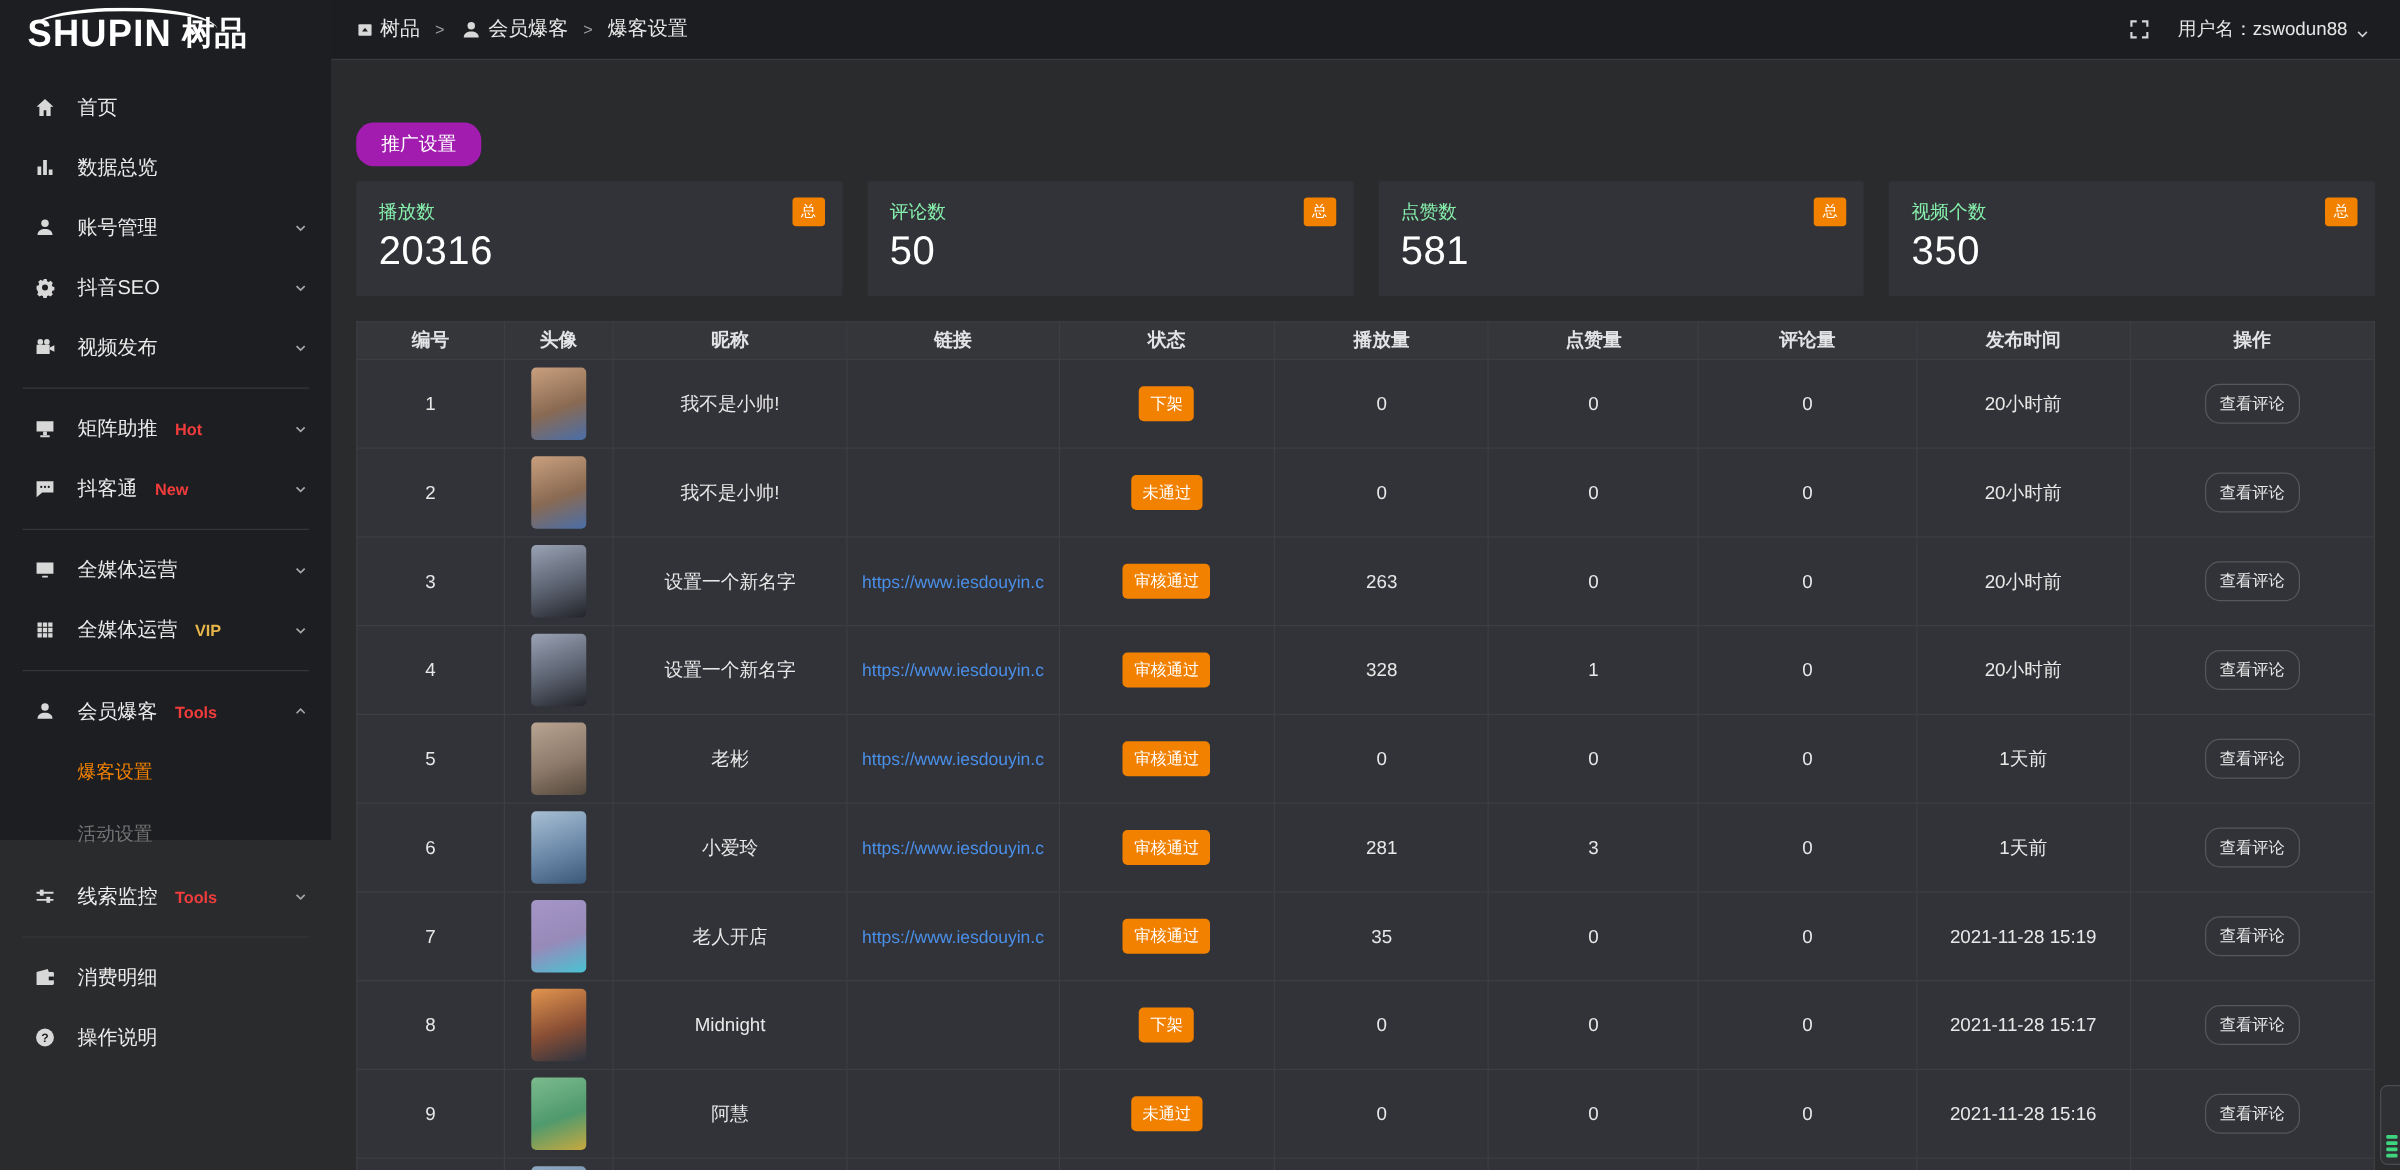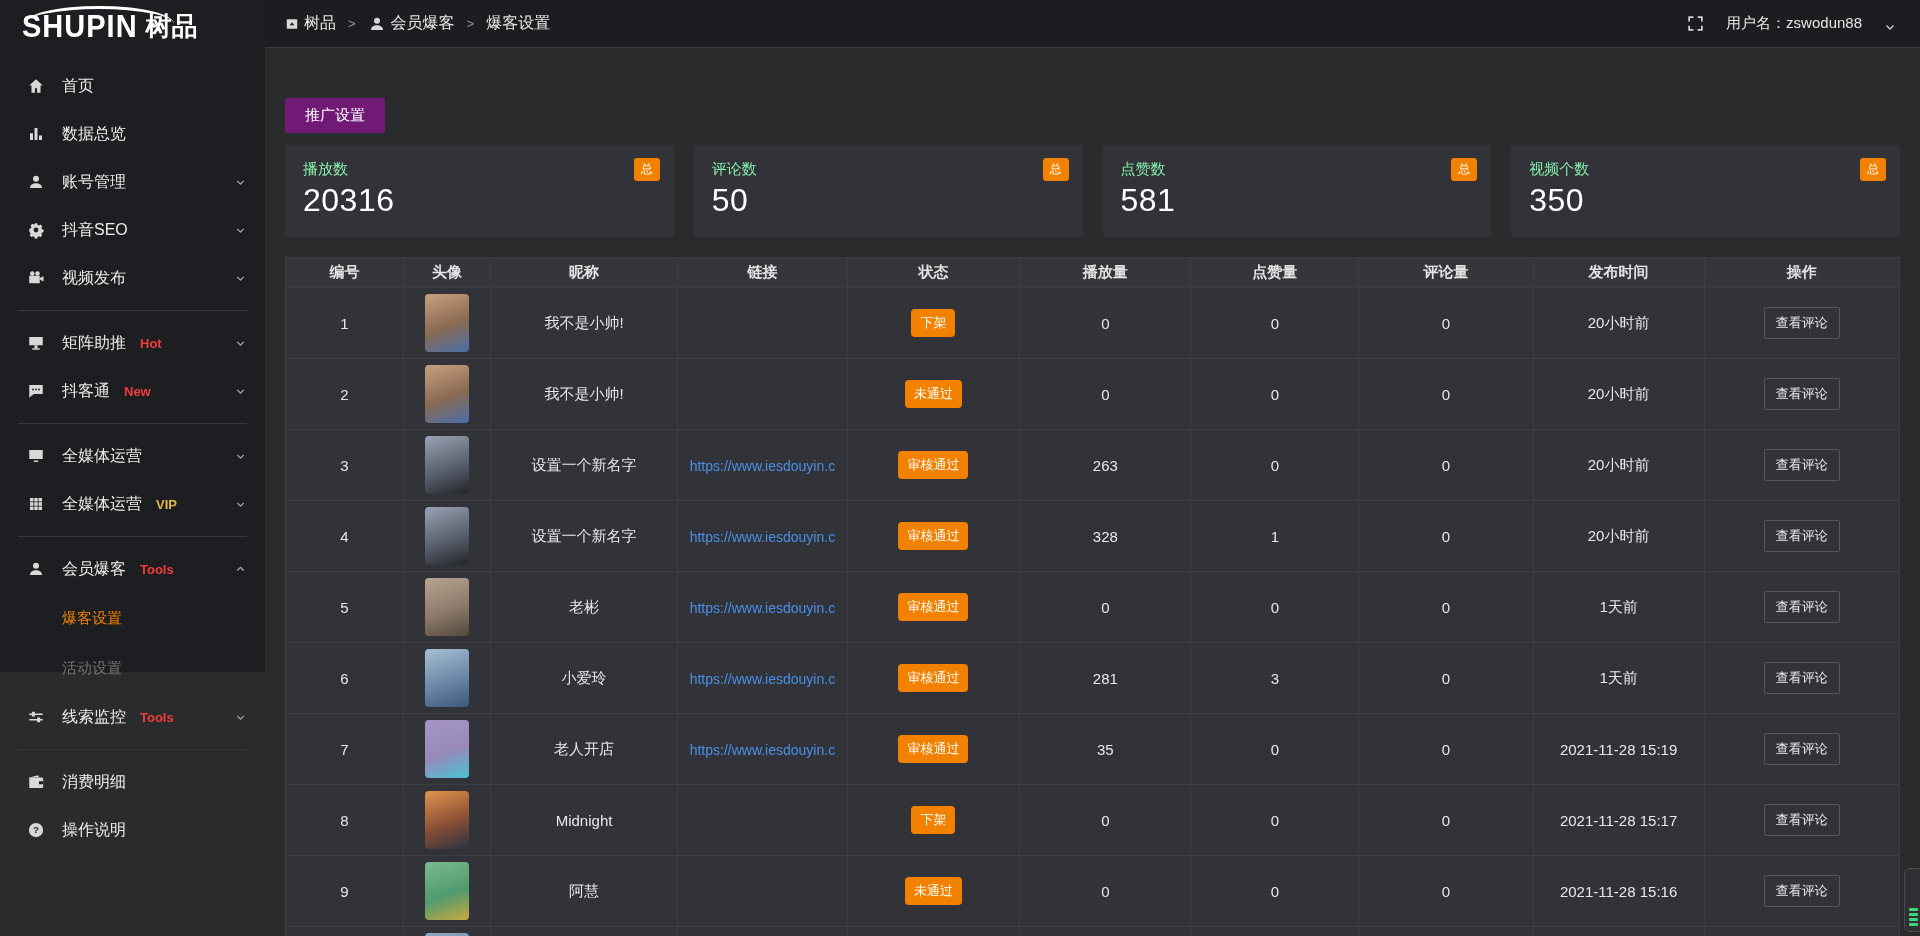--- a/index.html
+++ b/index.html
@@ -31,48 +31,48 @@
   .main { flex:1; display:flex; flex-direction:column; min-width:0; }
   .topbar { height:48px; background:#1c1d20; border-bottom:1px solid #3a3b3e;
             display:flex; align-items:center; justify-content:space-between; padding:0 24px 0 20px; }
   .crumbs { display:flex; align-items:center; color:#e8e8e8; font-size:16px; }
   .crumb { display:flex; align-items:center; cursor:pointer; }
   .crumb .cic { margin-right:5px; display:flex; align-items:center; }
   .crumb-sep { color:#9a9a9a; margin:0 12px; font-size:13px; }
   .crumb.current { cursor:default; }
   .top-right { display:flex; align-items:center; color:#e6e6e6; font-size:15px; }
   .fs-icon { margin-right:22px; cursor:pointer; display:flex; }
-  .user-dd { display:flex; align-items:flex-end; cursor:pointer;gap:16px; }
+  .user-dd { display:flex; align-items:flex-end; cursor:pointer; }
   .user-dd .chev { margin-left:6px; }
 
   
   .content { flex:1; background:#2a2b2d; padding:20px; overflow:hidden; }
-  .promo-btn { display:inline-block; margin-top:30px; background:#701a75; color:#fff; border:none;
-               font-size:15px; padding:8px 20px; border-radius:2px; cursor:pointer;
+  .promo-btn { display:inline-block; margin-top:30px; background:#a21caf; color:#fff; border:none;
+               font-size:15px; padding:8px 20px; border-radius:14px; cursor:pointer;
                font-family:inherit; }
   .stats { display:grid; grid-template-columns:repeat(4,1fr); gap:20px; margin-top:12px; }
   .stat-card { background:#323338; height:92px; position:relative; padding:15px 18px; border-radius:2px; }
   .stat-label { color:#86efac; font-size:15px; }
   .stat-value { color:#fff; font-size:32px; margin-top:3px; font-weight:400; letter-spacing:.5px; }
   .stat-badge { position:absolute; top:13px; right:14px; background:#f28100; color:#fff;
                 font-size:12px; padding:3px 7px; border-radius:3px; }
 
   
   .tbl-wrap { margin-top:20px; }
   table { width:100%; border-collapse:collapse; table-layout:fixed; background:#323338; }
   th, td { border:1px solid #3d3e42; text-align:center; color:#e8e8e8; font-size:15px;
            overflow:hidden; white-space:nowrap; }
   th { height:30px; font-weight:bold; background:#35363a; color:#e2e3e5; }
   td { height:71px; }
   .avatar { width:44px; height:58px; border-radius:4px; margin:0 auto; }
   .link-a { color:#4a8fe8; text-decoration:none; font-size:14px; cursor:pointer; }
   .status-pill { display:inline-block; background:#f28100; color:#fff; font-size:13px;
                  padding:5px 9px; border-radius:4px; cursor:pointer; }
   .view-btn { background:transparent; border:1px solid #56575b; color:#e8e8e8; font-size:13px;
-              padding:6px 11px; border-radius:2px; cursor:pointer; font-family:inherit; }
+              padding:6px 11px; border-radius:12px; cursor:pointer; font-family:inherit; }
 
   
   .float-widget { position:fixed; right:-14px; bottom:4px; width:30px; height:64px;
                   background:#2f3034; border:1px solid #4a4b4f; border-radius:6px;
                   display:flex; flex-direction:column; justify-content:flex-end;
                   align-items:flex-start; padding:4px 0 5px 4px; cursor:pointer; }
   .float-widget i { display:block; width:9px; height:3px; background:#3fd47e; margin-top:2px; border-radius:1px; }
 
   svg { display:block; }
 </style>

